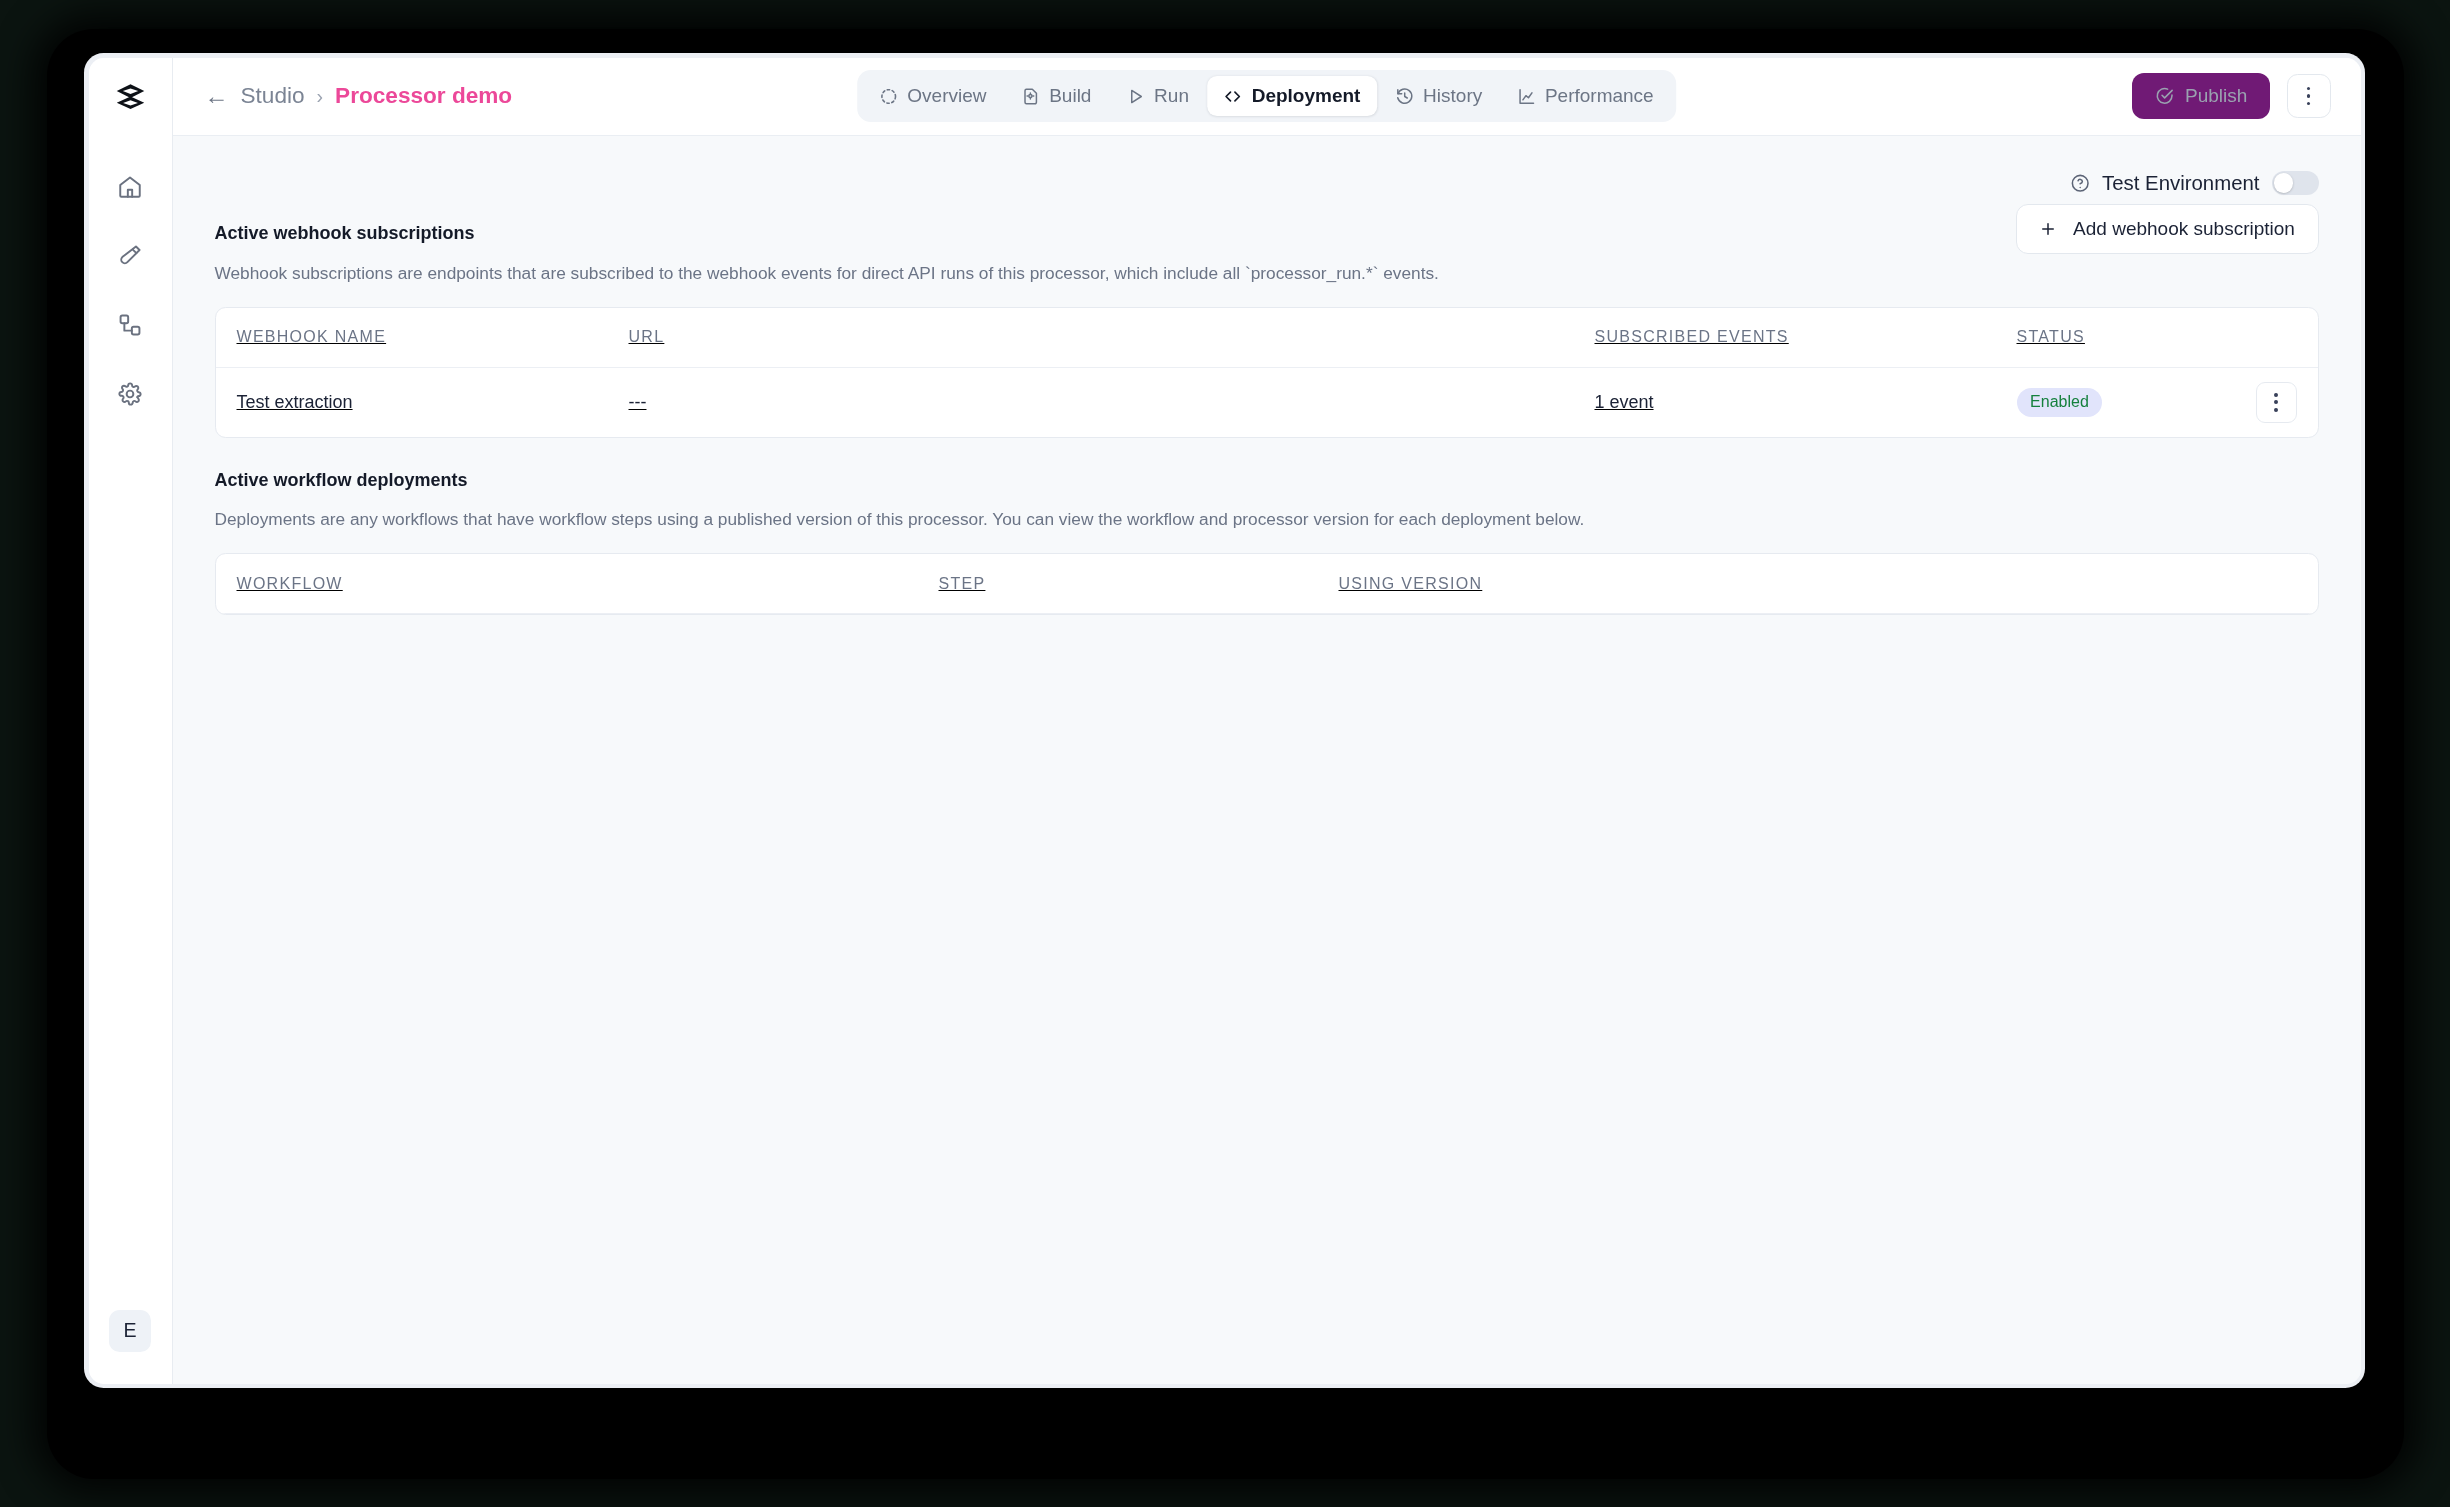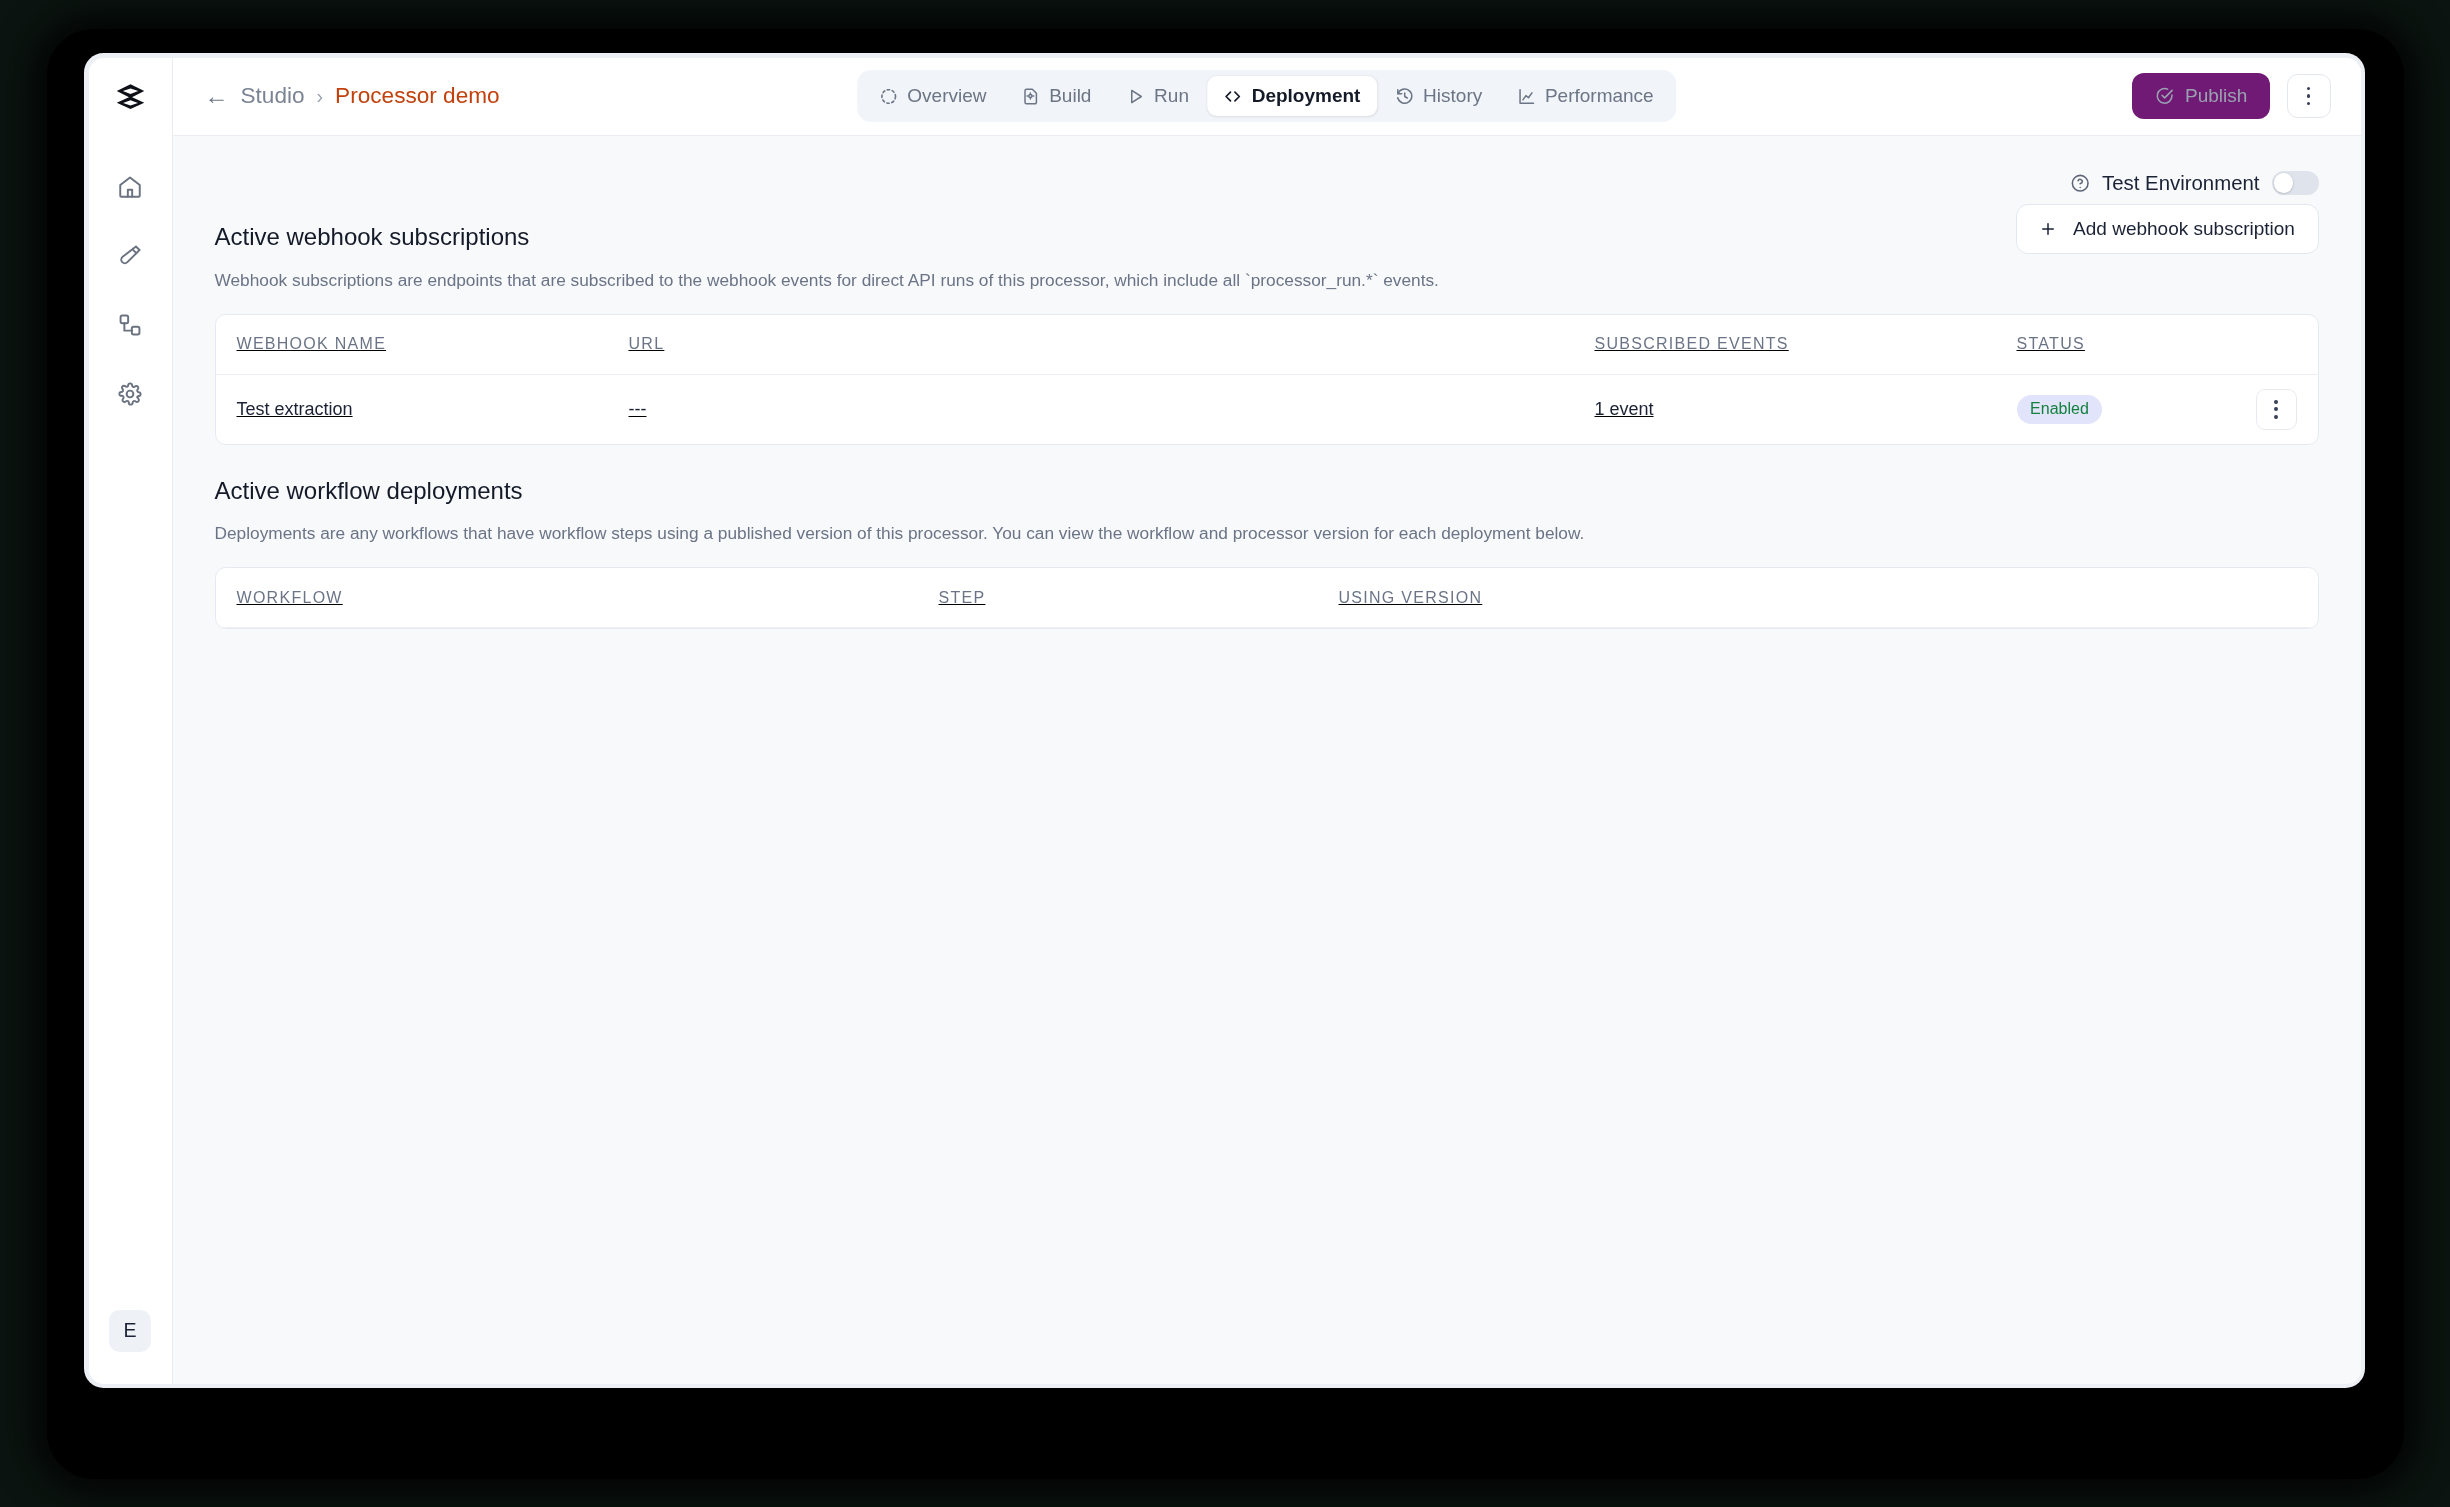--- a/index.html
+++ b/index.html
@@ -116,22 +116,22 @@
   #crumb-root {
     color: #7b8494;
     font-weight: 400;
     cursor: pointer;
   }
   #crumb-sep {
     color: #9aa2b0;
     font-size: 19.6px;
   }
   #crumb-current {
-    color: #c2410c;
-    font-weight: 400;
+    color: #ec4899;
+    font-weight: 700;
   }
 
   
   #tab-group {
     position: absolute;
     left: 50%;
     transform: translateX(-50%);
     display: flex;
     align-items: center;
     background: #f1f4f8;
@@ -209,22 +209,22 @@
   #env-toggle .knob {
     position: absolute;
     top: 2.3px; left: 2.3px;
     width: 19.6px; height: 19.6px;
     border-radius: 50%;
     background: #ffffff;
     box-shadow: 0 0.8px 2.3px rgba(0,0,0,0.22);
   }
 
   .section-title {
-    font-size: 24px;
-    font-weight: 400;
+    font-size: 18px;
+    font-weight: 700;
     color: #141a28;
     margin-top: 16.6px;
   }
   .section-desc {
     font-size: 17.3px;
     color: #6b7486;
     margin-top: 16.6px;
     line-height: 1.45;
   }
 

